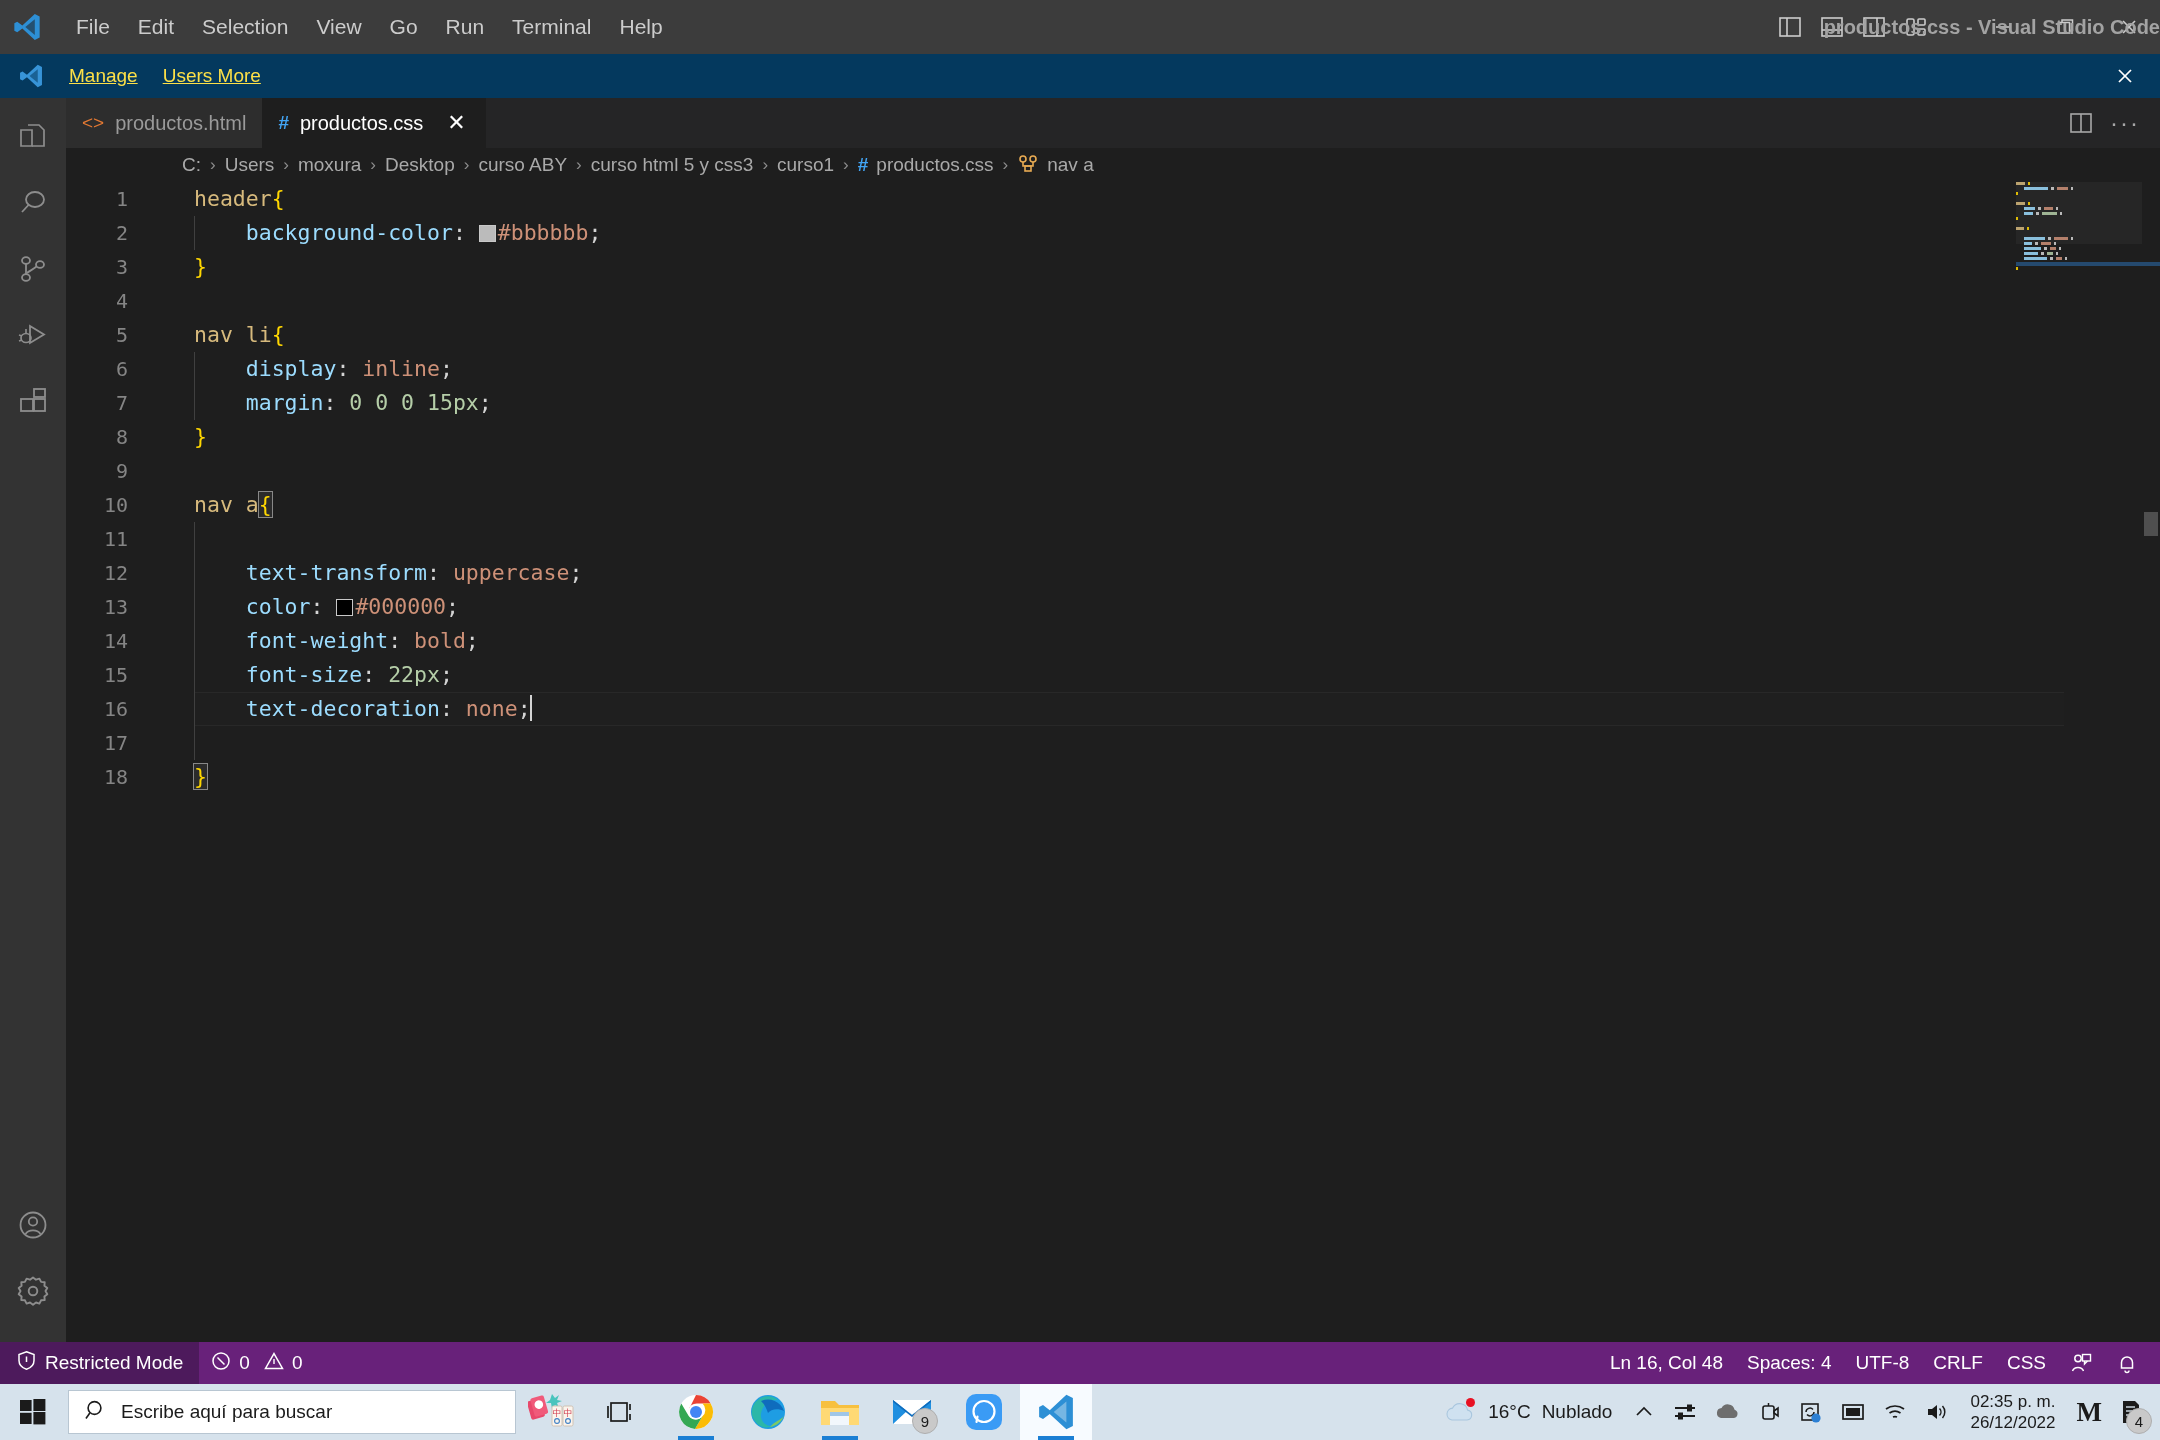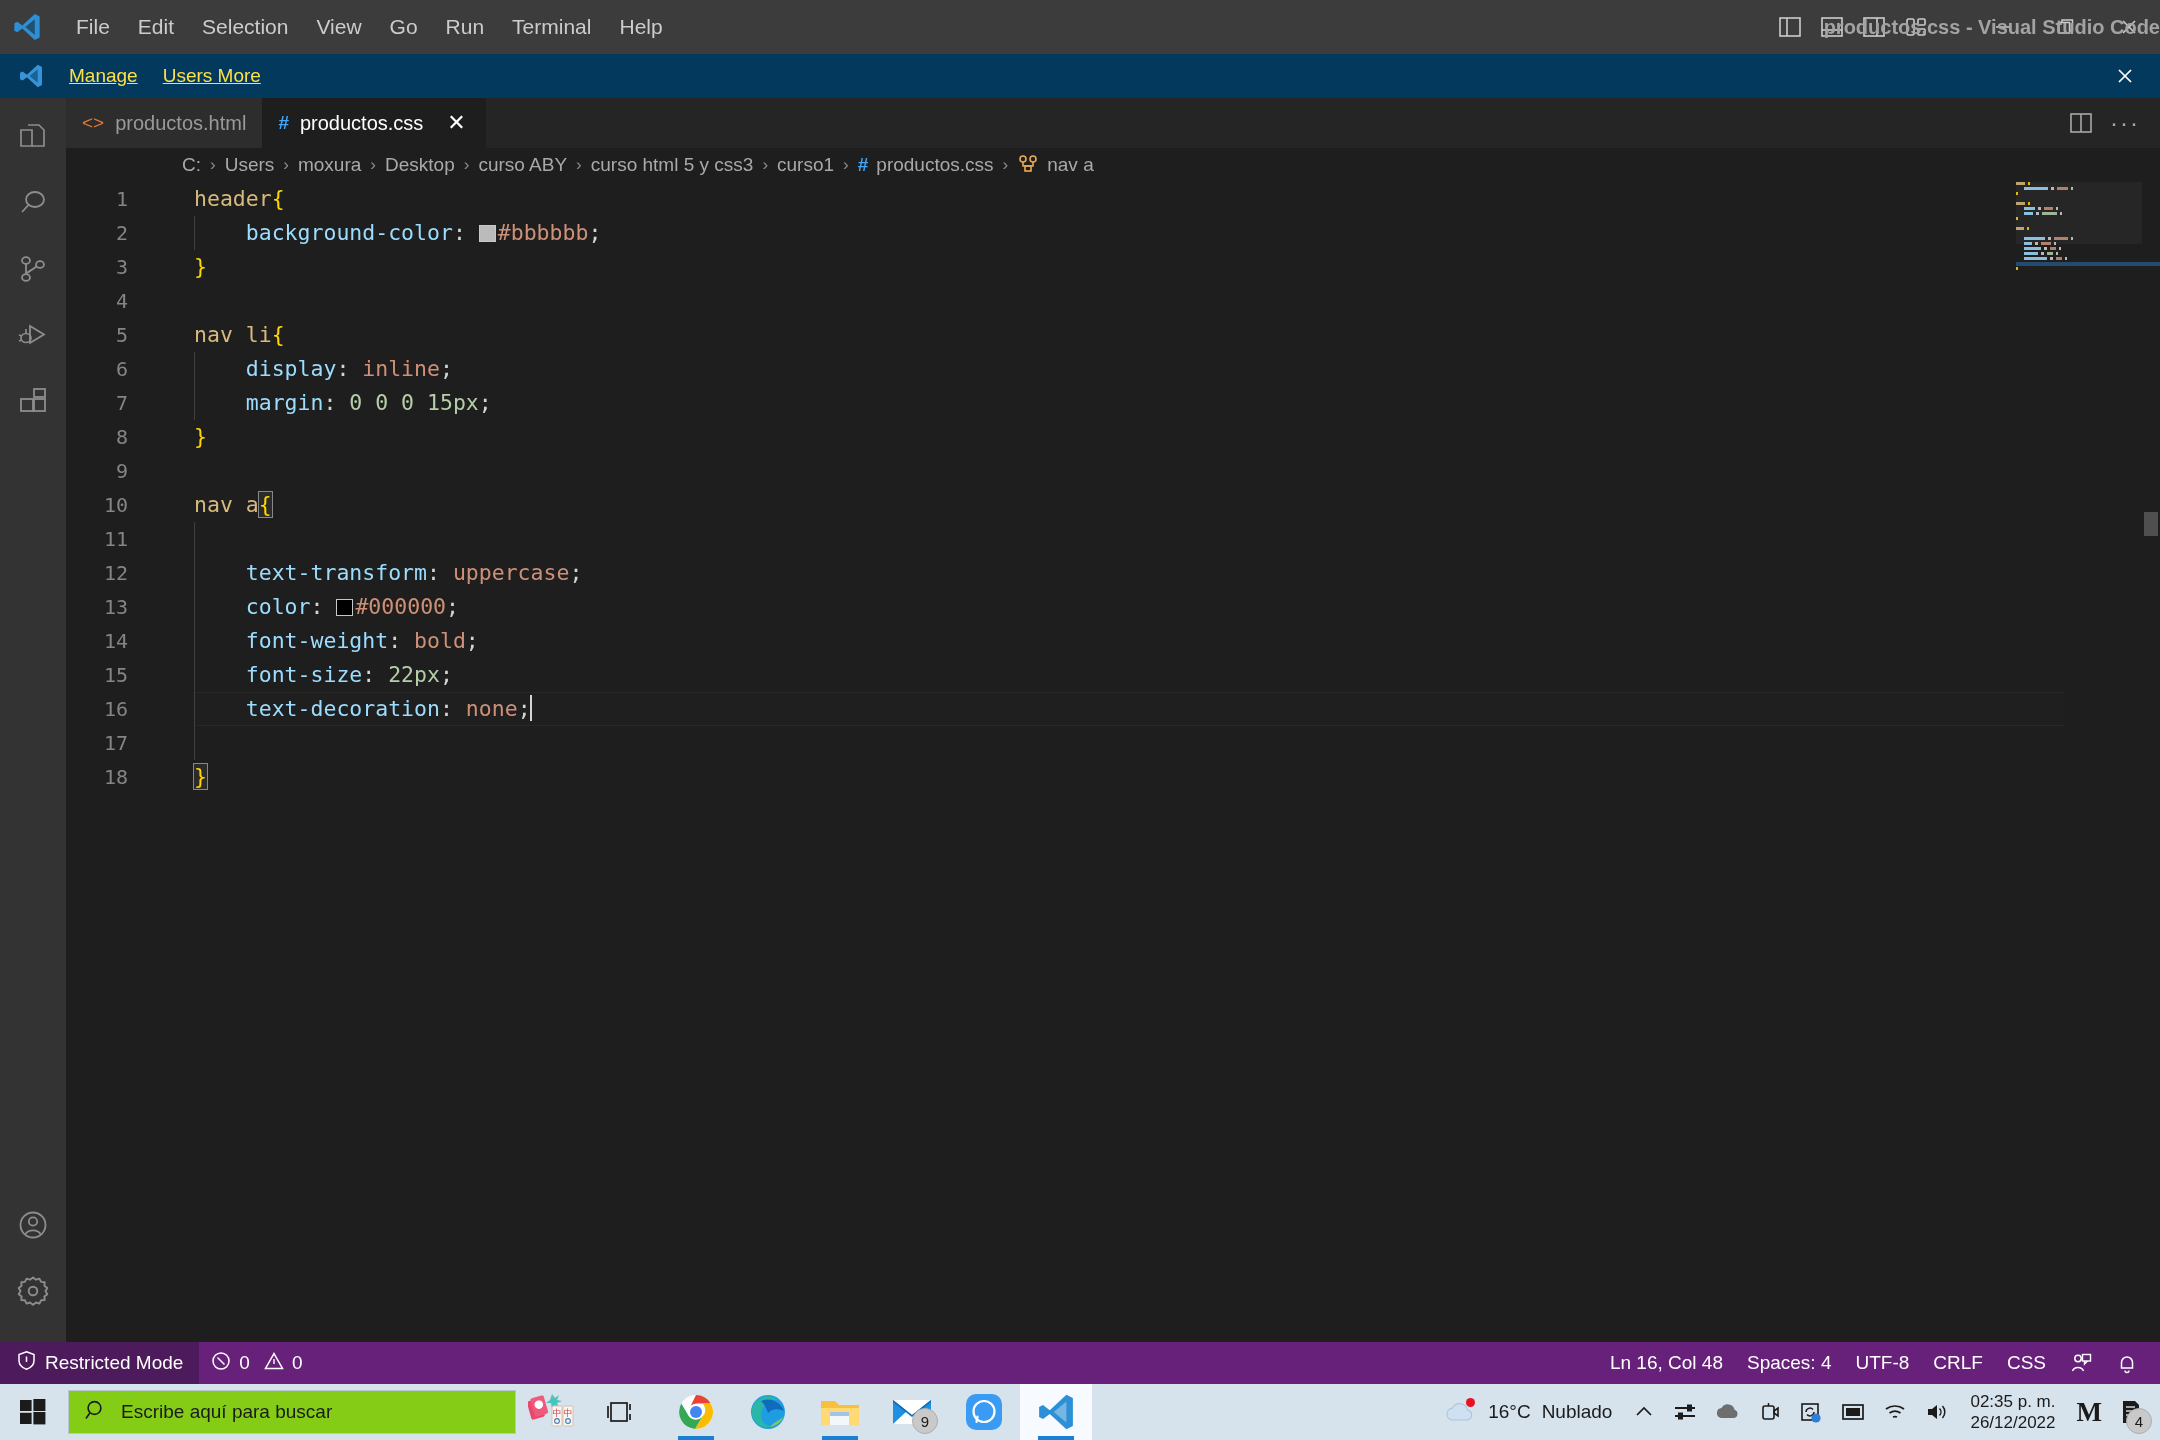--- a/index.html
+++ b/index.html
@@ -135,21 +135,21 @@
   .sb-item { display: flex; align-items: center; gap: 8px; padding: 0 12px; height: 42px; }
   .sb-right { margin-left: auto; display: flex; align-items: center; padding-right: 10px; }
 
   
   .taskbar {
     flex: 0 0 56px; height: 56px; background: #d6e2ec; display: flex; align-items: center;
     color: #1b1b1b; font-size: 19px;
   }
   .tb-start { width: 66px; height: 56px; display: flex; align-items: center; justify-content: center; }
   .tb-search {
-    width: 448px; height: 44px; background: #84cc16; border: 1px solid #b8c6d2;
+    width: 448px; height: 44px; background: #ffffff; border: 1px solid #b8c6d2;
     display: flex; align-items: center; gap: 14px; padding: 0 16px; margin-left: 2px;
   }
   .tb-search span { font-size: 19px; color: #1b1b1b; }
   .tb-icons { display: flex; align-items: center; }
   .tb-ico {
     width: 72px; height: 56px; display: flex; align-items: center; justify-content: center;
     position: relative;
   }
   .tb-ico.active { background: #f7fbff; }
   .tb-ico .runbar { position: absolute; bottom: 0; left: 18px; right: 18px; height: 4px; background: #1b7fd4; }

